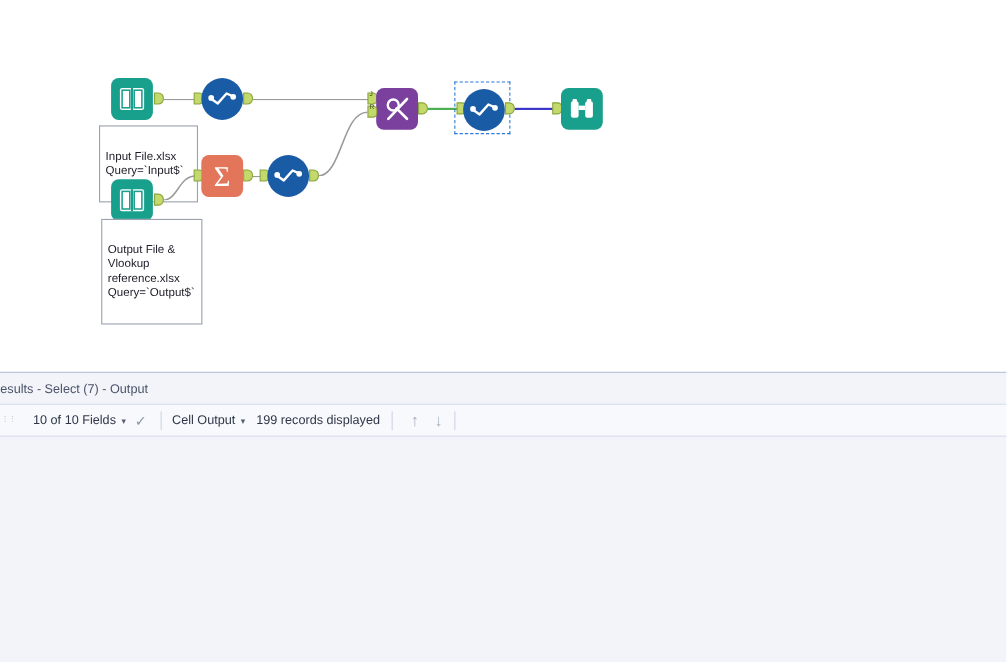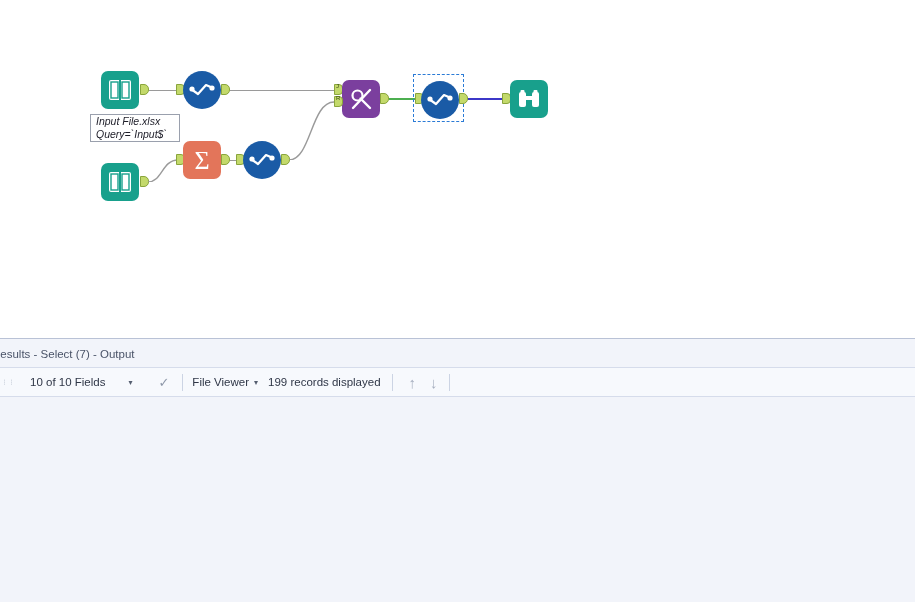--- a/index.html
+++ b/index.html
@@ -39,23 +39,22 @@
 
   .wire {
     position:absolute; height:0; border-top:1px solid #9a9a9a;
   }
   .wire.green { border-top:2px solid #4caf50; }
   .wire.blue  { border-top:2px solid #3c37c8; }
 
   
   .annot {
     position:absolute; background:#ffffff; border:1px solid #9aa0ad;
-    font-size:10.5px; line-height:13px; color:#1d1d28; padding:0 5px;
+    font-size:10.5px; line-height:13px; color:#1d1d28; padding:21px 5px;
     white-space:pre-line;
-    font-style:italic;
   }
 
   
   .selbox {
     position:absolute; border:1px dashed #2b7bd6; background:transparent;
   }
 
   
   #results {
     position:absolute; left:0; top:338px; width:915px; height:264px;
@@ -179,43 +178,47 @@
         <polyline points="2,6 9,11 17,2 24,5" fill="none" stroke="#ffffff" stroke-width="2.2" stroke-linecap="round" stroke-linejoin="round"></polyline>
         <circle cx="3" cy="6" r="2.6" fill="#ffffff"></circle>
         <circle cx="23" cy="5" r="2.6" fill="#ffffff"></circle>
       </svg>
     </div>
     <div class="anchor out" style="left:281px; top:154px;"></div>
     <svg width="55" height="62" style="position:absolute; left:289px; top:98px;">
       <path d="M0,62 C22,62 22,4 45,4" fill="none" stroke="#9a9a9a" stroke-width="1.4"></path>
     </svg>
 
+    <div class="annot" style="left:92px; top:199px; width:92px;">Output File &amp;
+Vlookup
+reference.xlsx
+Query=`Output$`</div>
   </div>
 
   <div id="results">
 
     <div id="results-title">
       <span>Results - Select (7) - Output</span>
     </div>
 
     <div id="toolbar">
       <div style="width:17px; display:flex; flex-direction:column; align-items:center; justify-content:center;">
         <div style="font-size:6px; color:#9aa3b5; letter-spacing:1px; line-height:5px;">⋮⋮</div>
       </div>
 
-      <div class="tb-item" style="margin-left:13px;gap:18px;">
+      <div class="tb-item" style="margin-left:13px;">
         <span>10 of 10 Fields</span>
         <span class="caret">▾</span>
         <span class="check">✓</span>
       </div>
 
       <div class="tb-sep" style="margin-left:13px;"></div>
 
       <div class="tb-item">
-        <span>File Viewer</span>
+        <span>Cell Output</span>
         <span class="caret">▾</span>
       </div>
 
       <div class="tb-item" style="margin-left:10px;">199 records displayed</div>
 
       <div class="tb-sep" style="margin-left:11px;"></div>
 
       <span class="arrowbtn">↑</span>
       <span class="arrowbtn">↓</span>
 

